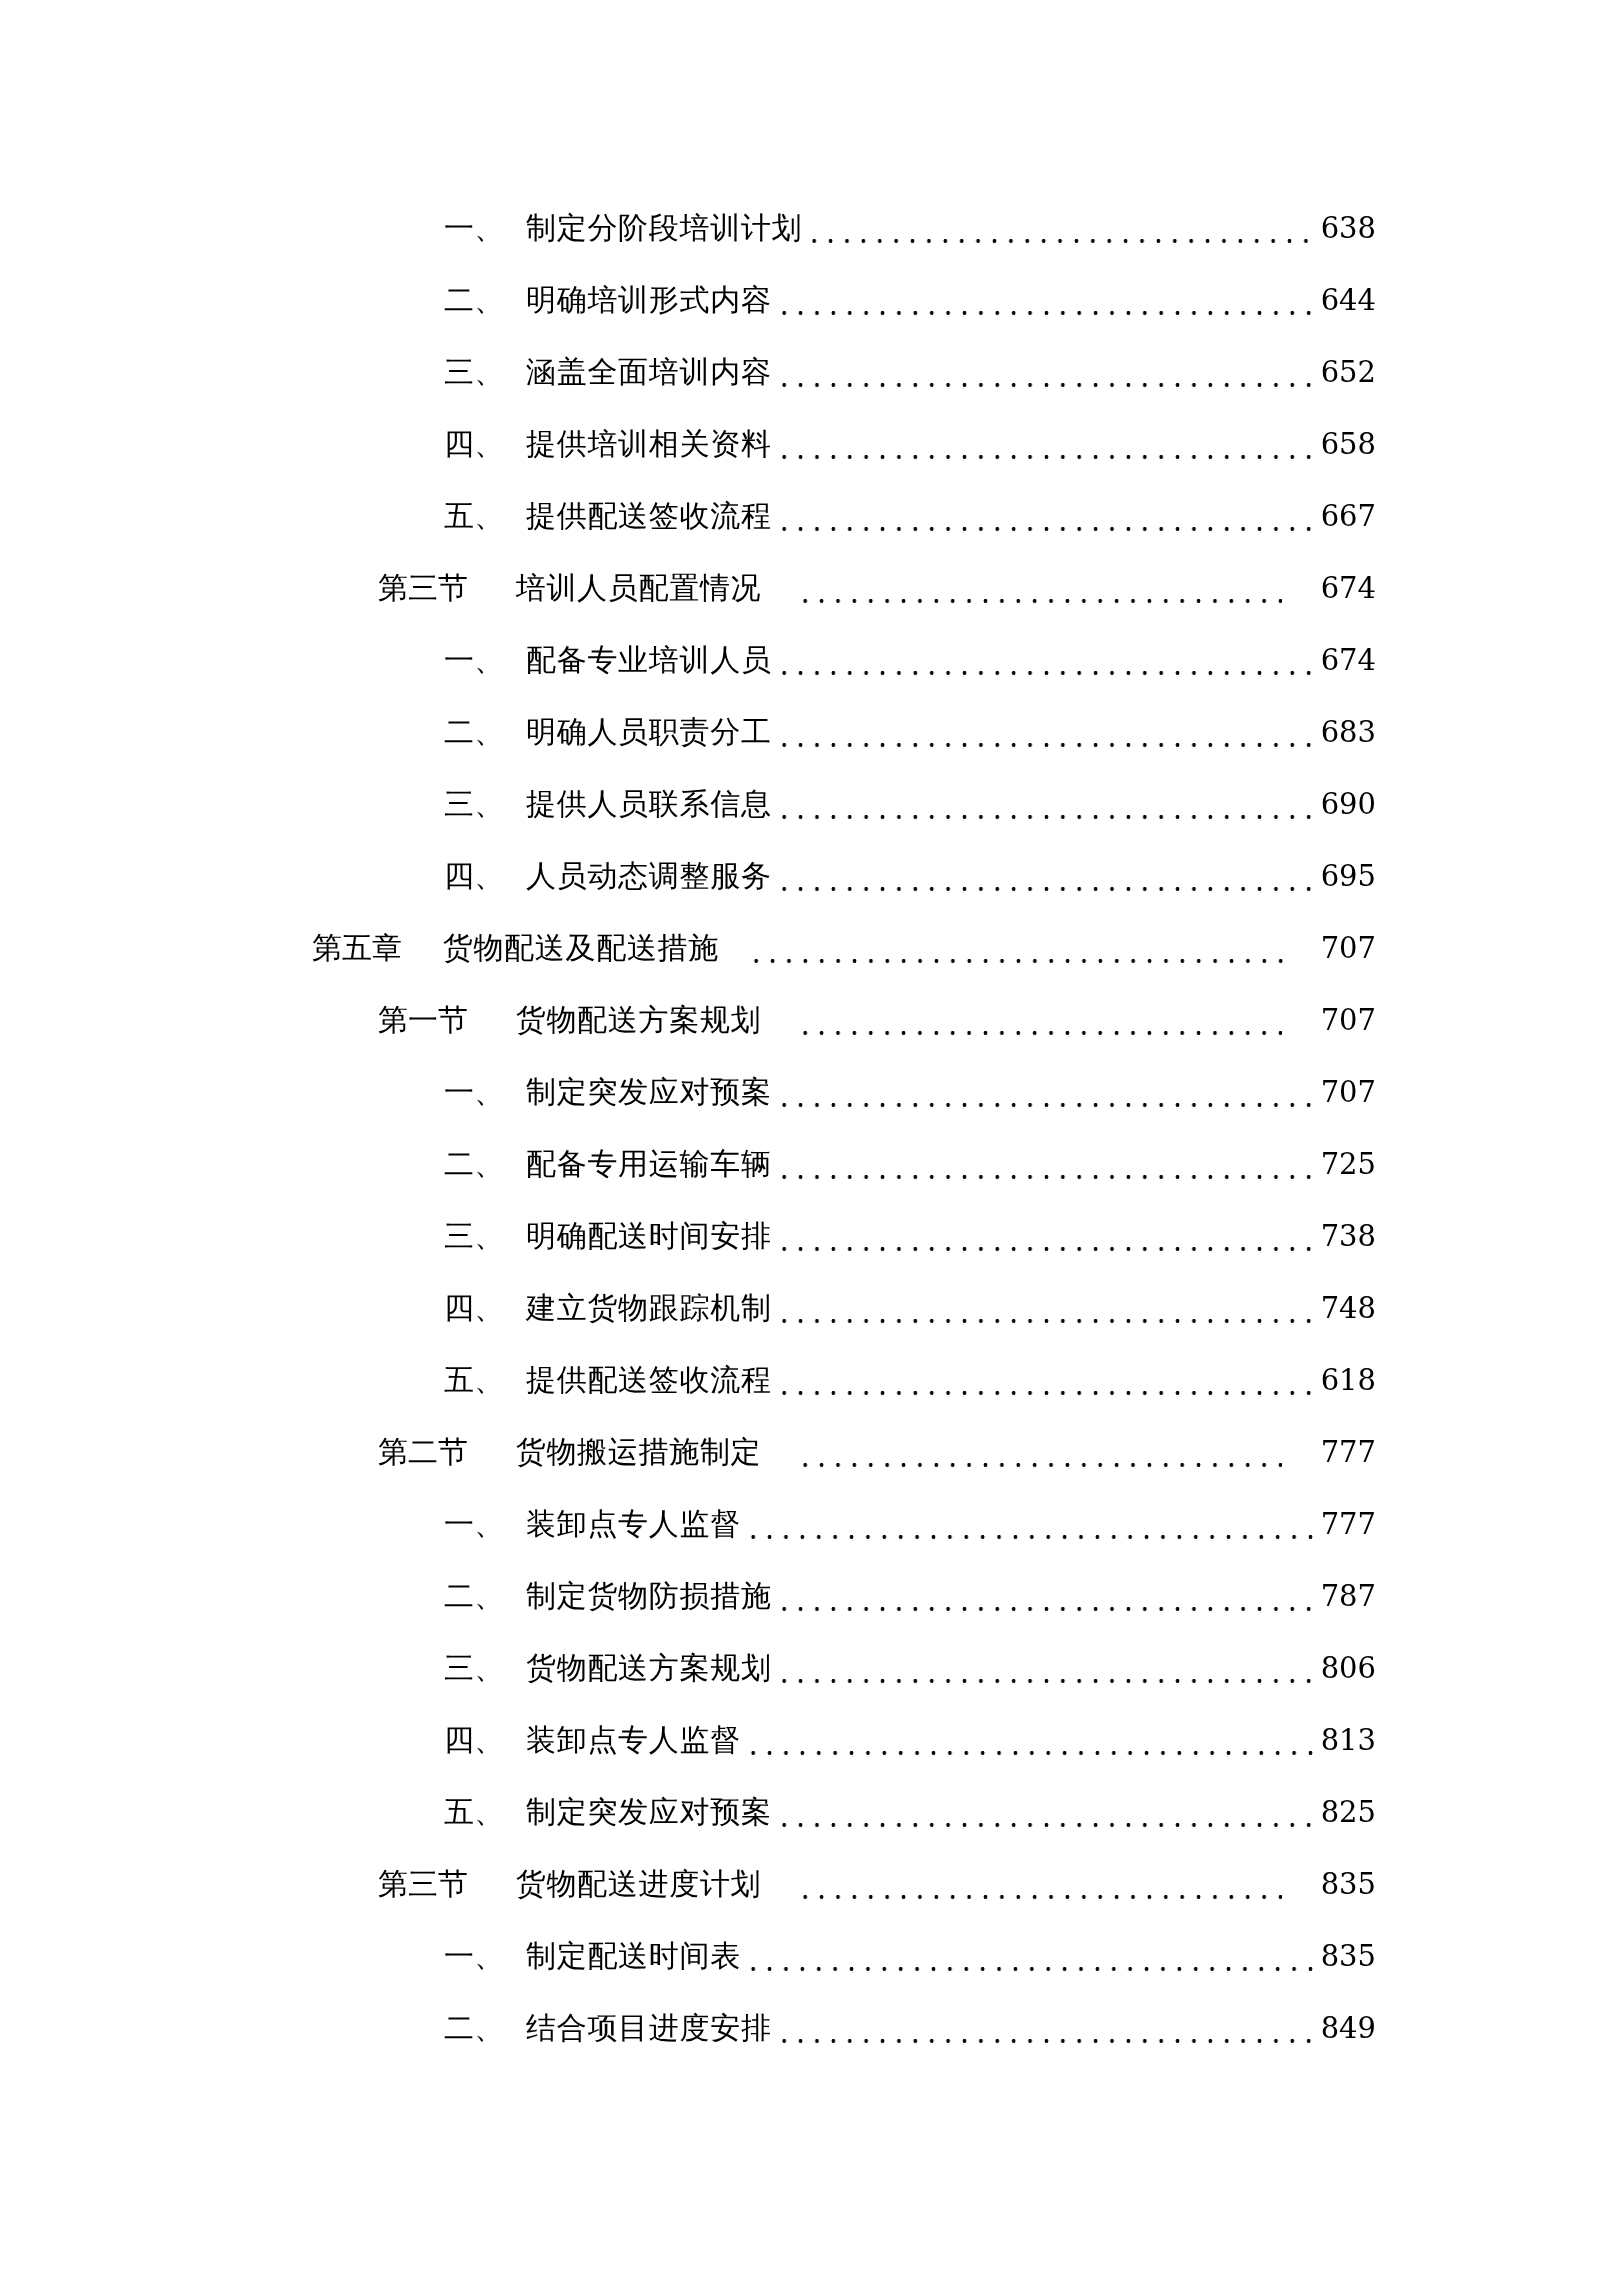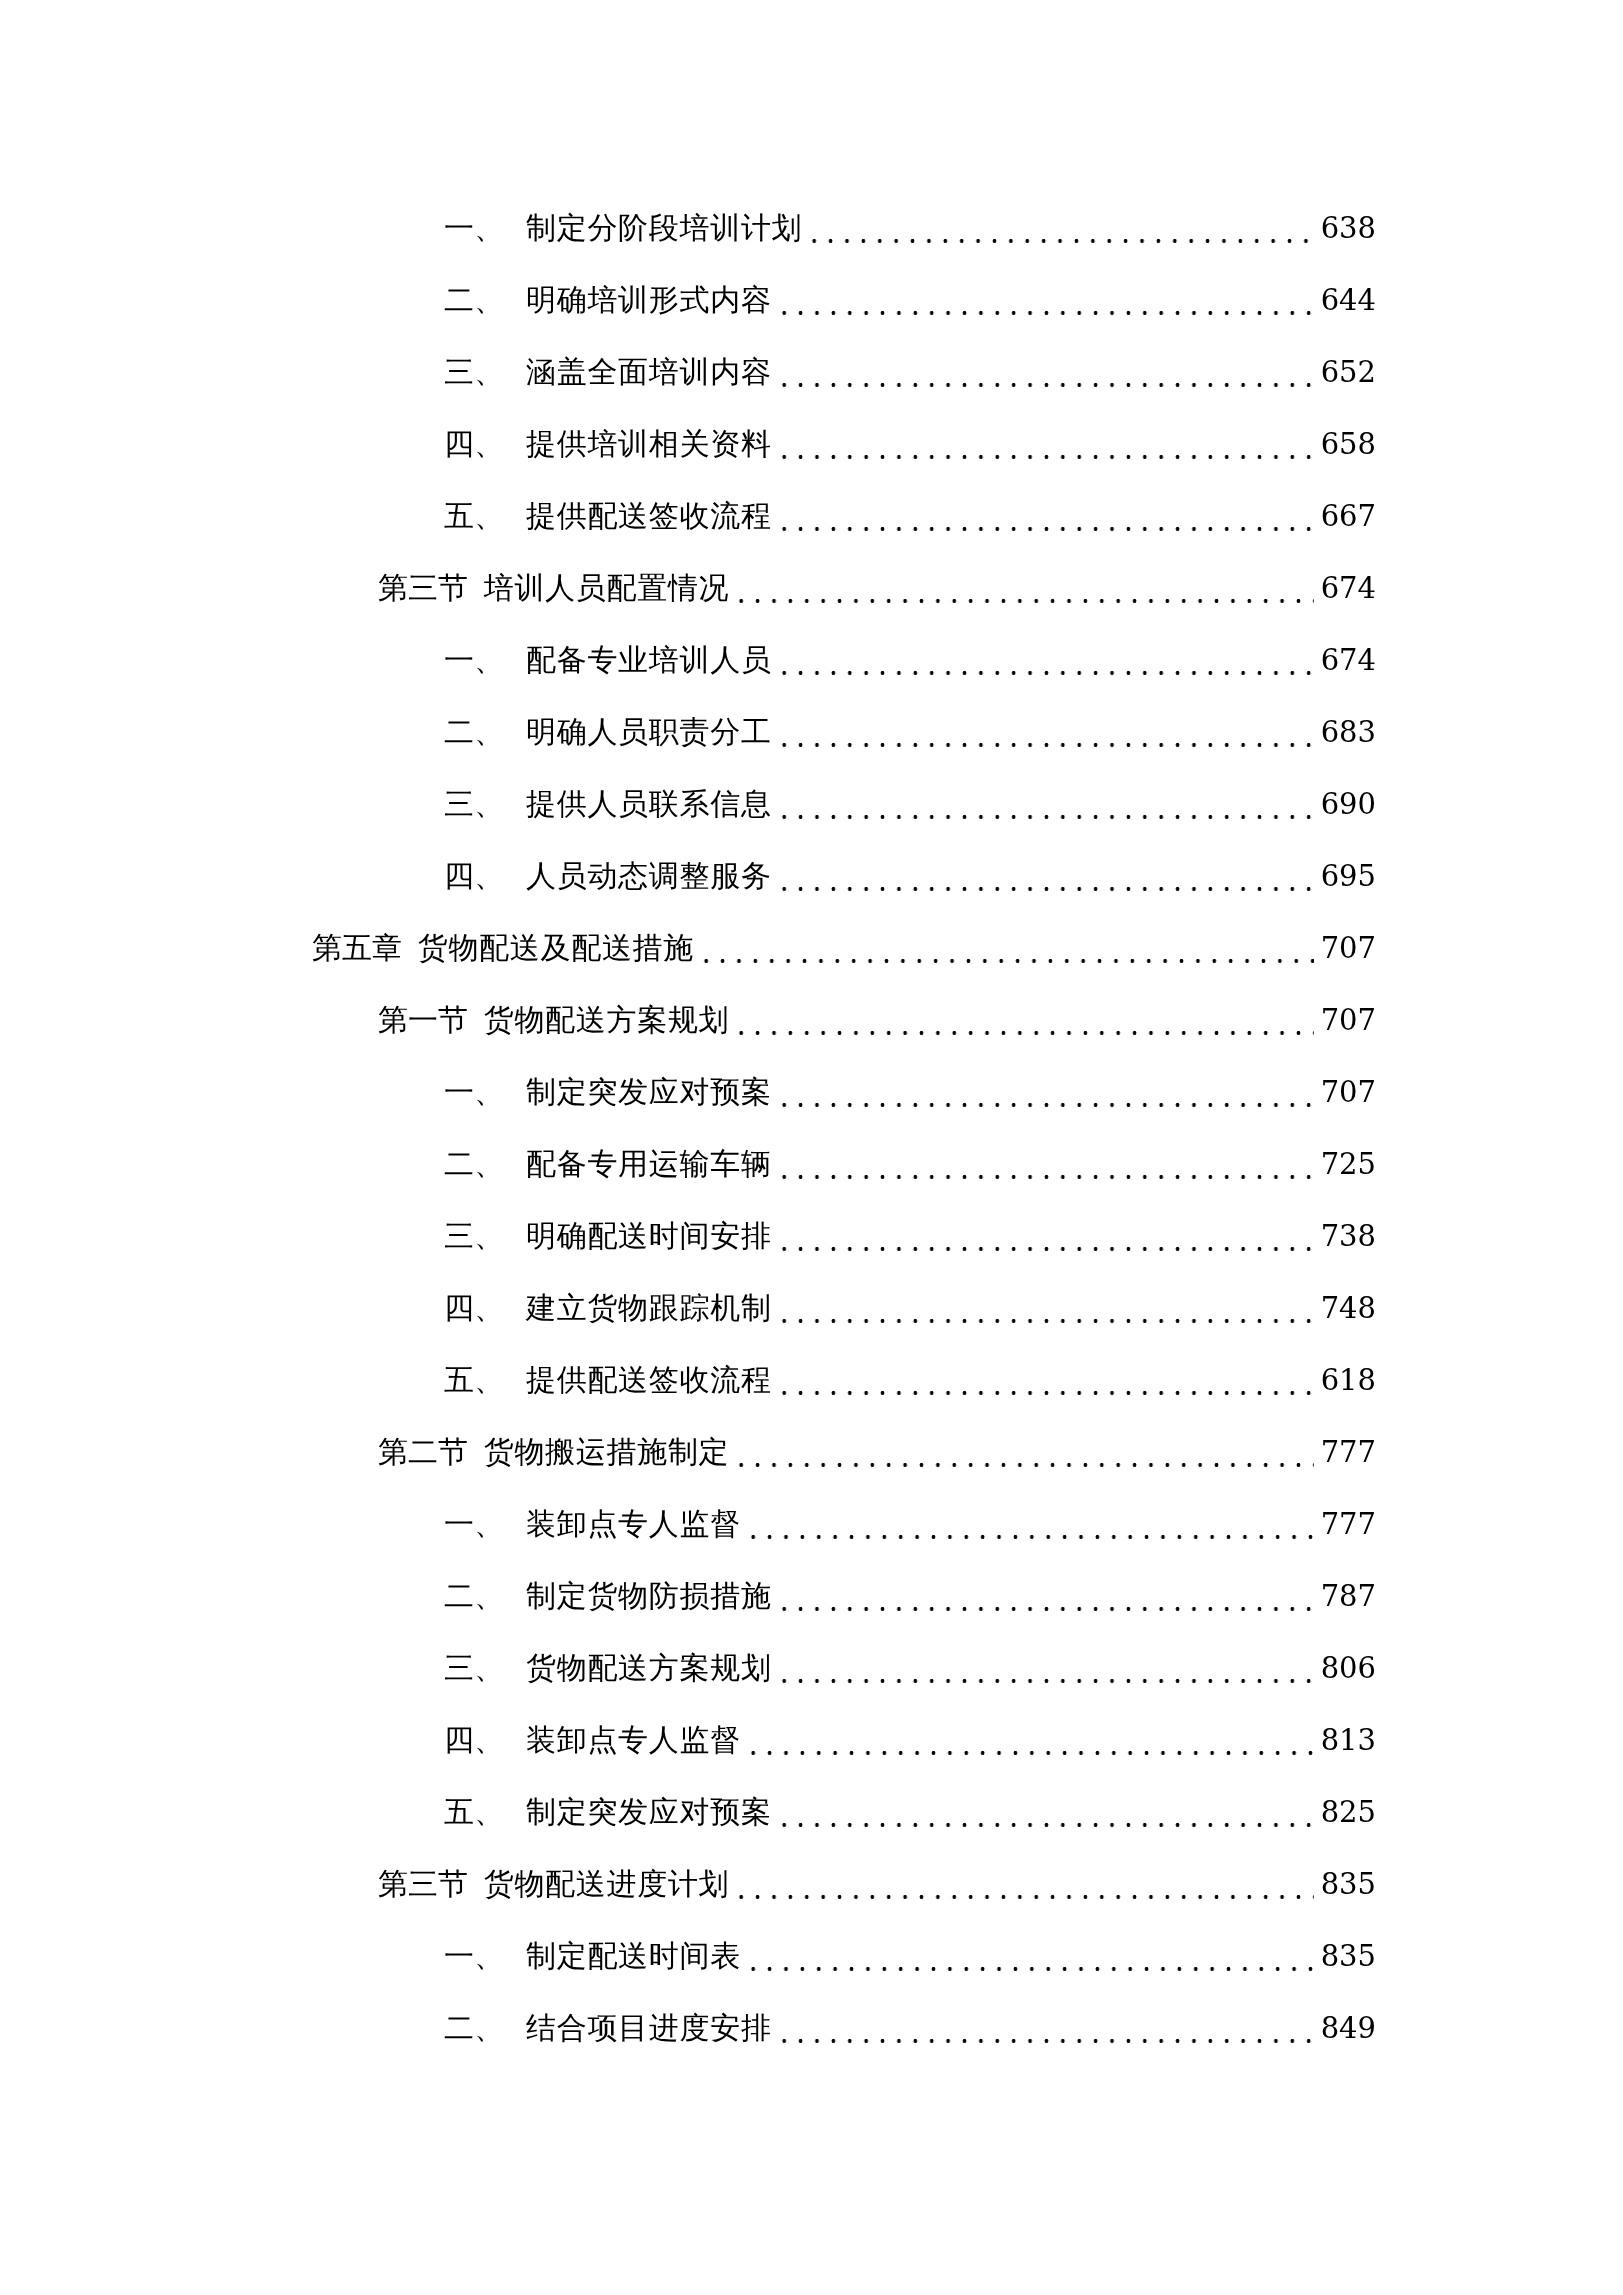--- a/index.html
+++ b/index.html
@@ -25,22 +25,22 @@
       position: relative;
       height: 72px;
       display: flex;
       align-items: center;
       box-sizing: border-box;
       padding-right: 247px;
       font-size: 30px;
       line-height: 1;
       white-space: nowrap;
     }
-    .toc-row.level-1 { padding-left: 312px; }
-    .toc-row.level-2 { padding-left: 378px; }
+    .toc-row.level-1 { padding-left: 312px; gap: 25px; }
+    .toc-row.level-2 { padding-left: 378px; gap: 32px; }
     .toc-row.level-3 { padding-left: 444px; }
     .toc-num {
       display: inline-block;
     }
     .level-3 .toc-num {
       width: 82px;
     }
     .level-1 .toc-num,
     .level-2 .toc-num {
       margin-right: 15.7px;

